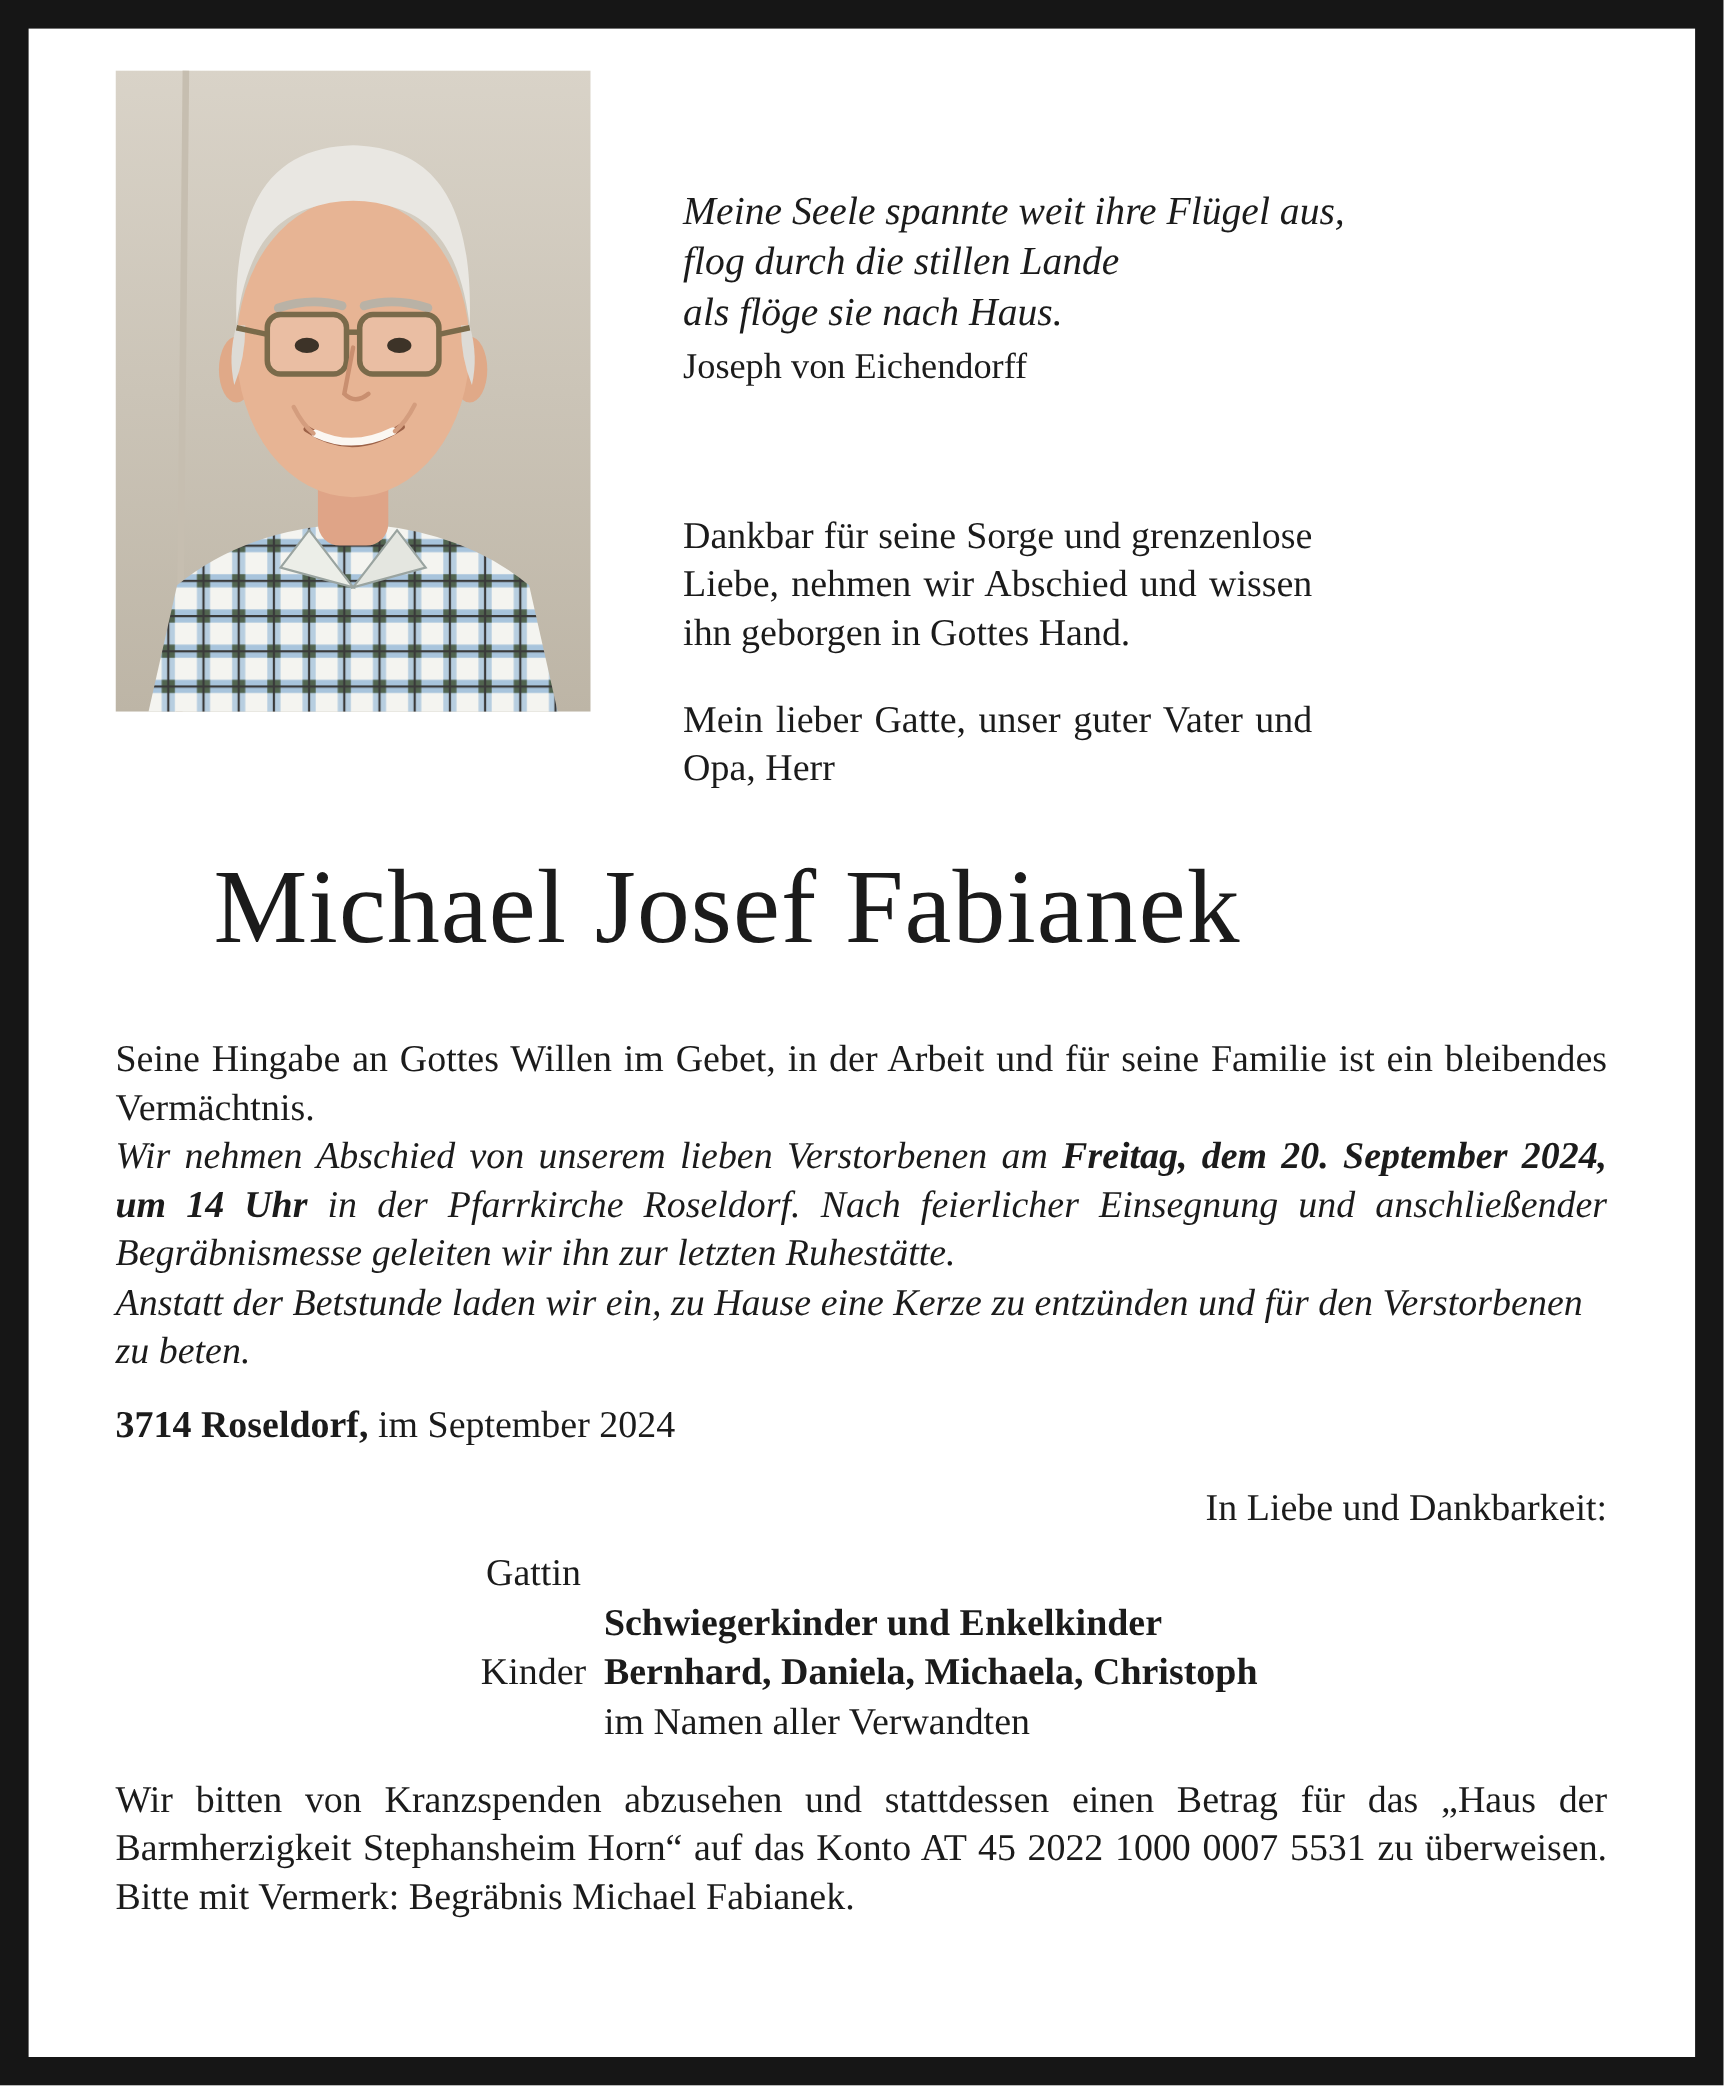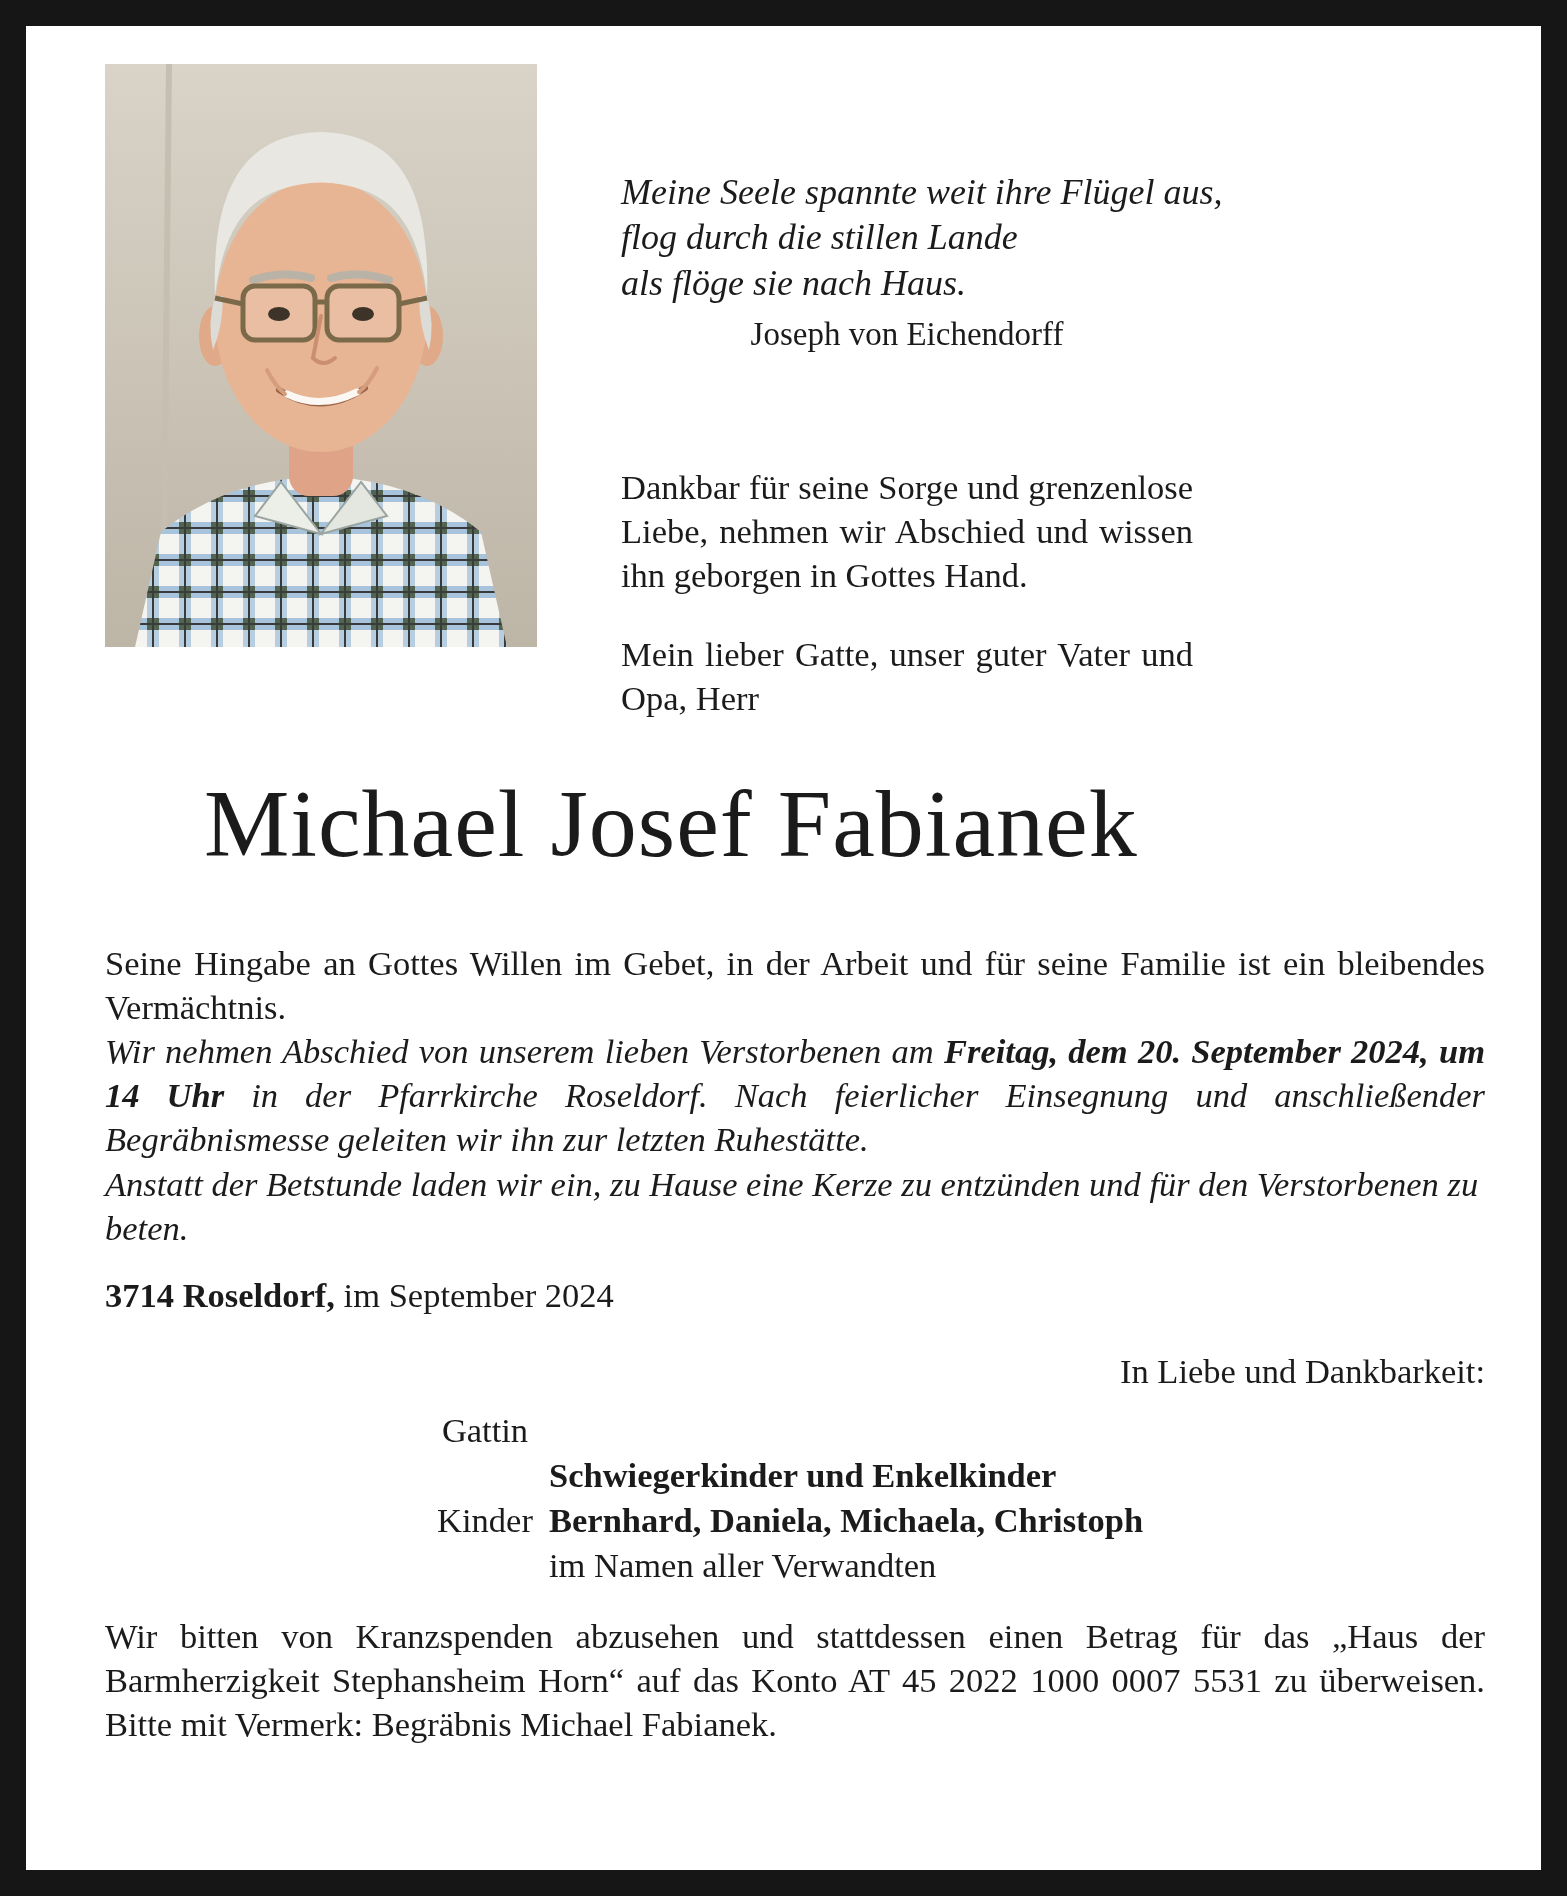--- a/index.html
+++ b/index.html
@@ -1,29 +1,29 @@
 <!DOCTYPE html>
 <html lang="de"><head>
 <meta charset="utf-8">
 <title>Michael Josef Fabianek</title>
 <style>
   html,body{margin:0;padding:0;background:#ffffff;}
   .page{
     width:1567px;height:1896px;box-sizing:border-box;
     border:26px solid #161616;background:#ffffff;
-    padding:38px 56px 0 79px;
+    padding:38px 80px 0 79px;
     font-family:"Liberation Serif","DejaVu Serif",serif;
     color:#1b1b1b;overflow:hidden;
   }
   .top{display:flex;gap:84px;}
   .photo{width:432px;height:583px;flex:none;display:block;}
   .right-col{width:572px;padding-top:106px;box-sizing:content-box;}
   .poem{font-style:italic;font-size:36px;line-height:1.26;}
   .poem-line{white-space:nowrap;}
-  .poem-attr{text-align:center;font-size:33px;margin-top:10px;}
+  .poem-attr{text-align:left;font-size:33px;margin-top:10px;}
   .tribute{margin-top:112px;font-size:34.5px;line-height:1.28;text-align:justify;}
   .salutation{font-size:34.5px;line-height:1.28;text-align:justify;}
   .name{
     font-size:96px;font-weight:400;line-height:1.1;
     width:82%;text-align:center;margin-top:16px;letter-spacing:1px;
   }
   .body-block{margin-top:28px;}
   .body-block p{font-size:34.5px;line-height:1.28;margin:0;}
   .just{text-align:justify;}
   .gap{margin-top:18px;font-style:italic;}

